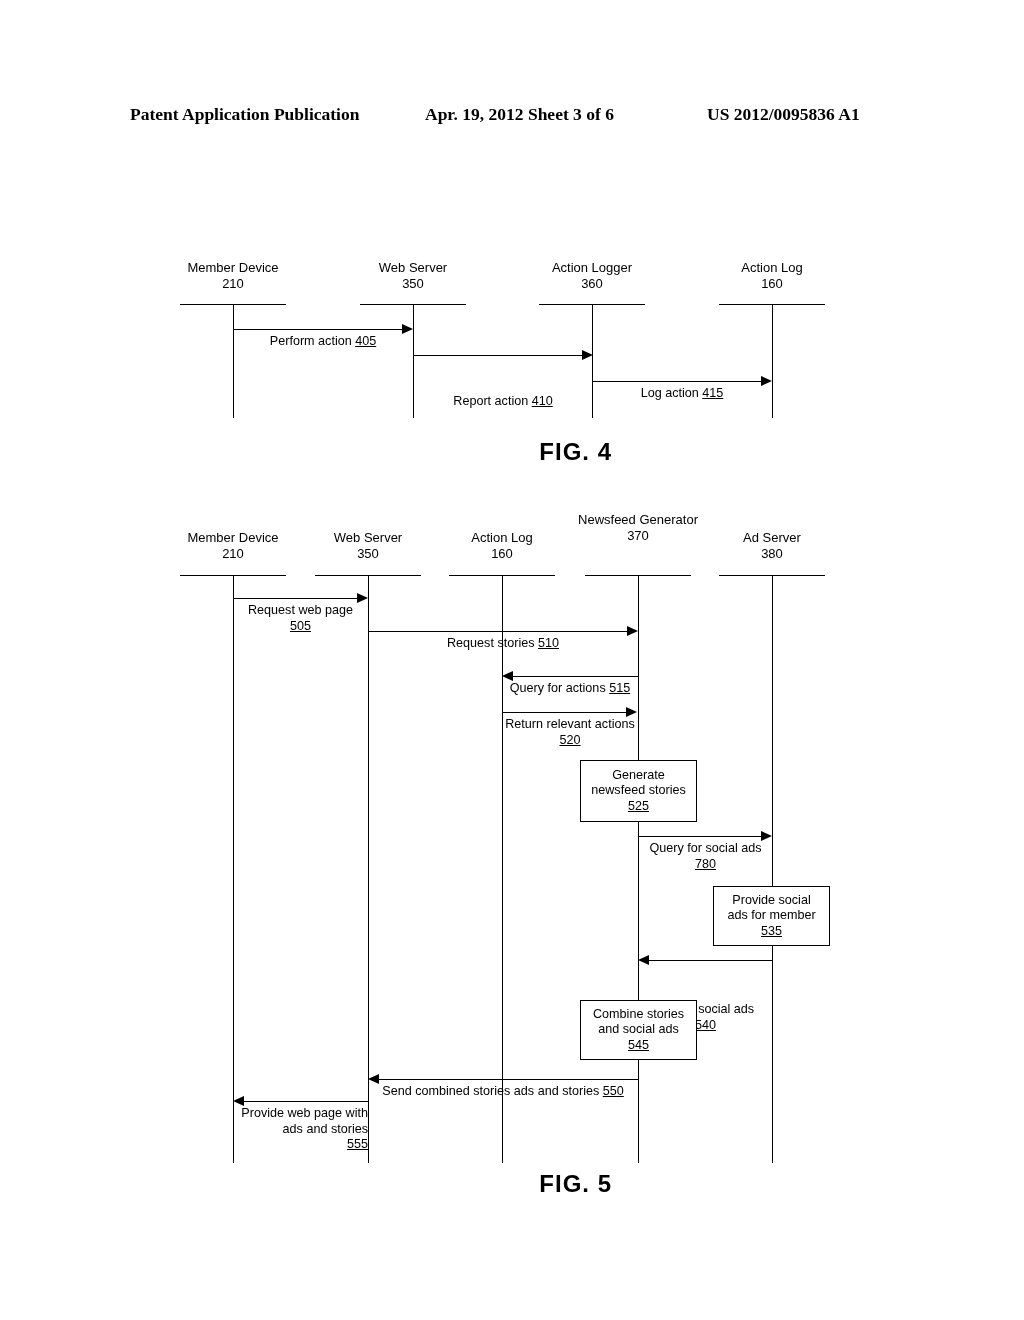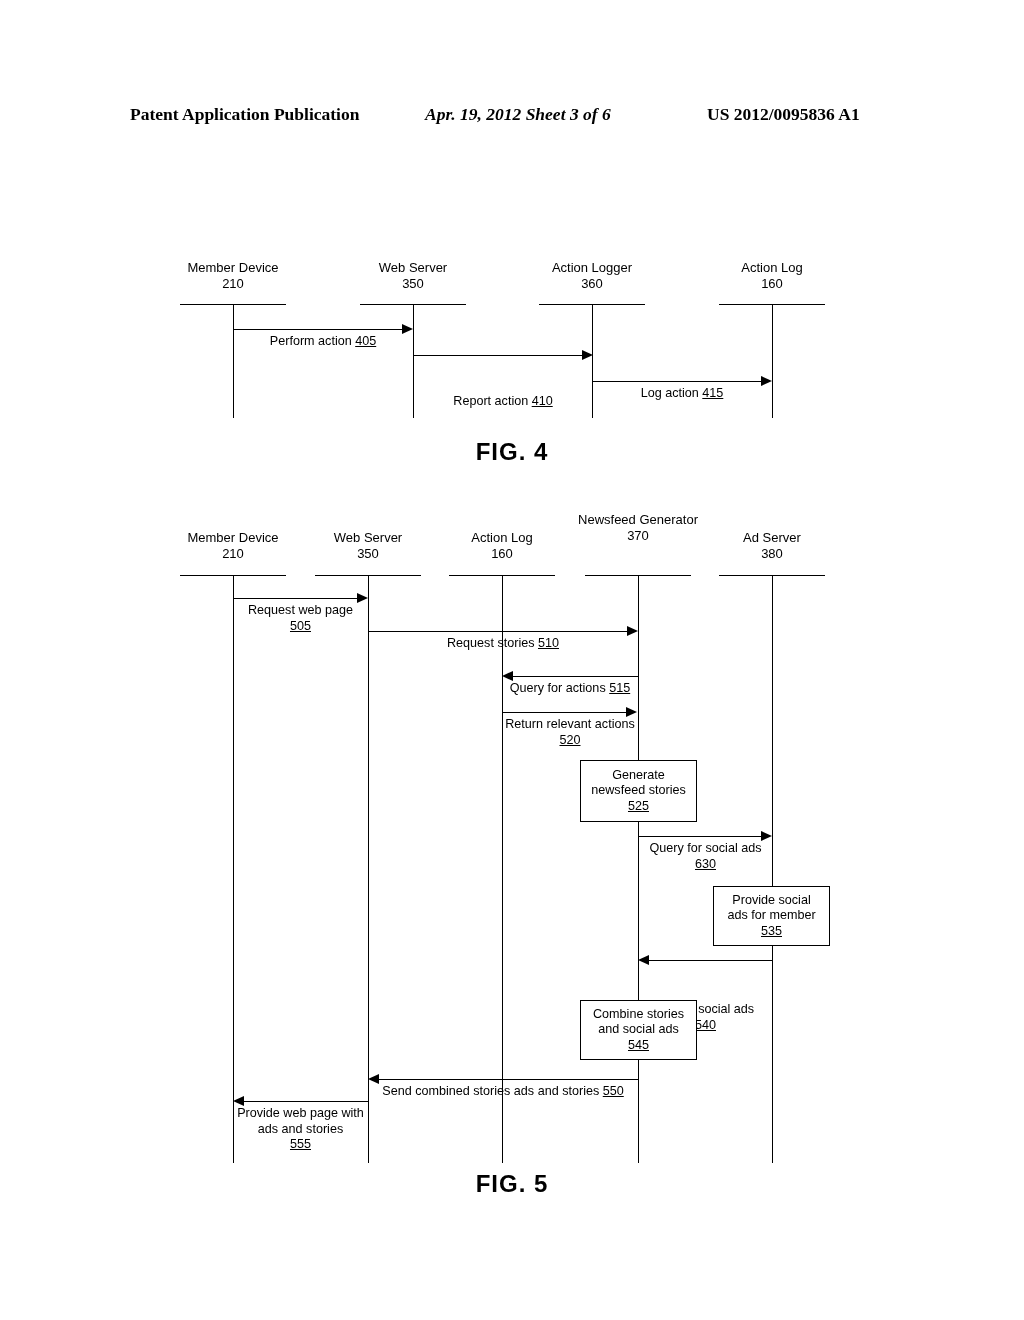--- a/index.html
+++ b/index.html
@@ -36,33 +36,32 @@
   }
   .pub-header .hdr-title {
     position: absolute;
     left: 130px;
     top: 0;
   }
   .pub-header .hdr-date {
     position: absolute;
     left: 425px;
     top: 0;
-    font-style: italic;
   }
   .pub-header .hdr-num {
     position: absolute;
     left: 707px;
     top: 0;
     text-align: center;
   }
   
   .fig-caption {
     position: absolute;
     width: 200px;
-    text-align: center;
+    text-align: right;
     font-family: "Liberation Sans", sans-serif;
     font-weight: bold;
     font-size: 24px;
     letter-spacing: 1px;
   }
   
   .lifeline-head {
     position: absolute;
     text-align: center;
     font-size: 13px;
@@ -269,21 +268,21 @@
     <div class="proc-box" style="left:580px; top:742px; width:117px; height:62px;">
       <span>Generate</span>
       <span>newsfeed stories</span>
       <span class="ref">525</span>
     </div>
 
     <div class="msg-line" style="left:638px; top:818px; width:125px;"></div>
     <div class="arrow-head right" style="left:761px; top:813px;"></div>
     <div class="msg-label wrap" style="left:638px; top:823px; width:135px;">
       <span>Query for social ads</span>
-      <span class="refline">630</span>
+      <span class="refline">780</span>
     </div>
 
     <div class="proc-box" style="left:713px; top:868px; width:117px; height:60px;">
       <span>Provide social</span>
       <span>ads for member</span>
       <span class="ref">535</span>
     </div>
 
     <div class="msg-line" style="left:649px; top:942px; width:124px;"></div>
     <div class="arrow-head left" style="left:638px; top:937px;"></div>
@@ -300,21 +299,21 @@
 
     <div class="msg-line" style="left:379px; top:1061px; width:259px;"></div>
     <div class="arrow-head left" style="left:368px; top:1056px;"></div>
     <div class="msg-label" style="left:368px; top:1066px; width:270px;">
       <span>Send combined stories ads and stories</span>
       <span class="ref">550</span>
     </div>
 
     <div class="msg-line" style="left:244px; top:1083px; width:124px;"></div>
     <div class="arrow-head left" style="left:233px; top:1078px;"></div>
-    <div class="msg-label wrap" style="left:233px; top:1088px; width:135px;">
+    <div class="msg-label wrap" style="left:233px; top:1088px; width:135px;text-align:right;">
       <span>Provide web page with ads and stories</span>
       <span class="refline">555</span>
     </div>
 
     <div class="fig-caption" style="left:412px; top:1152px;">FIG. 5</div>
   </div>
 
 </div>
 
 </body></html>

